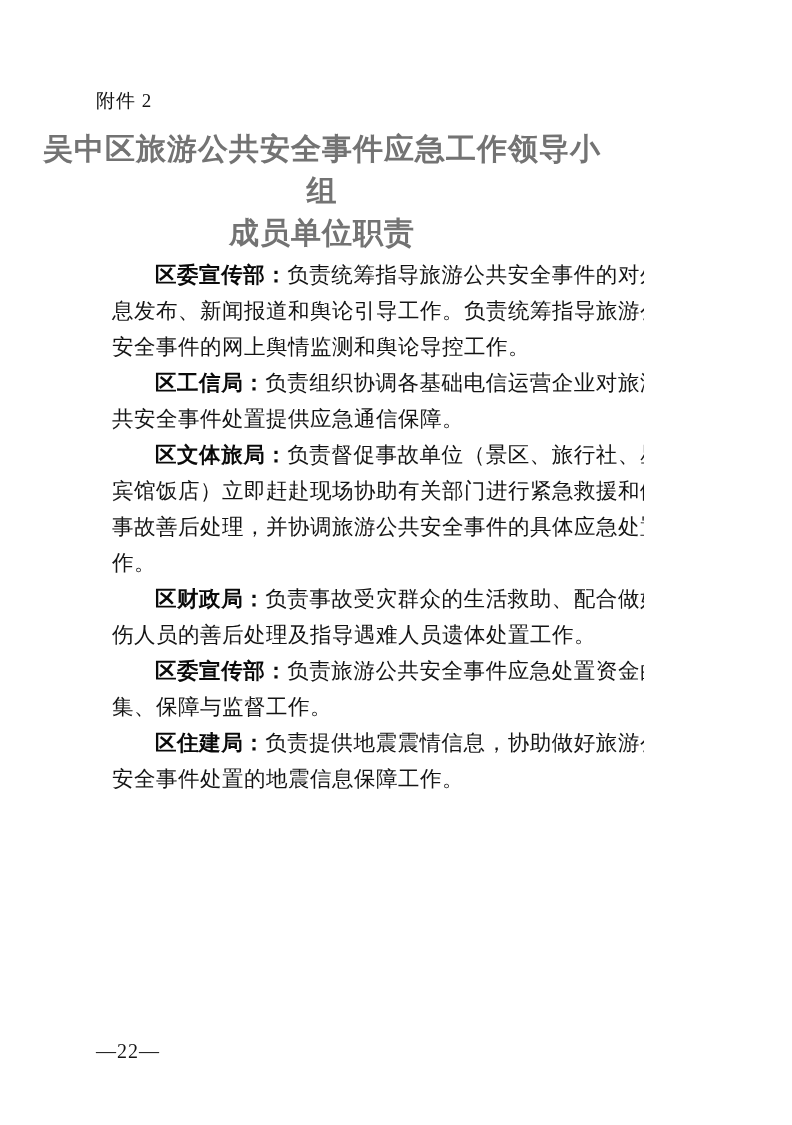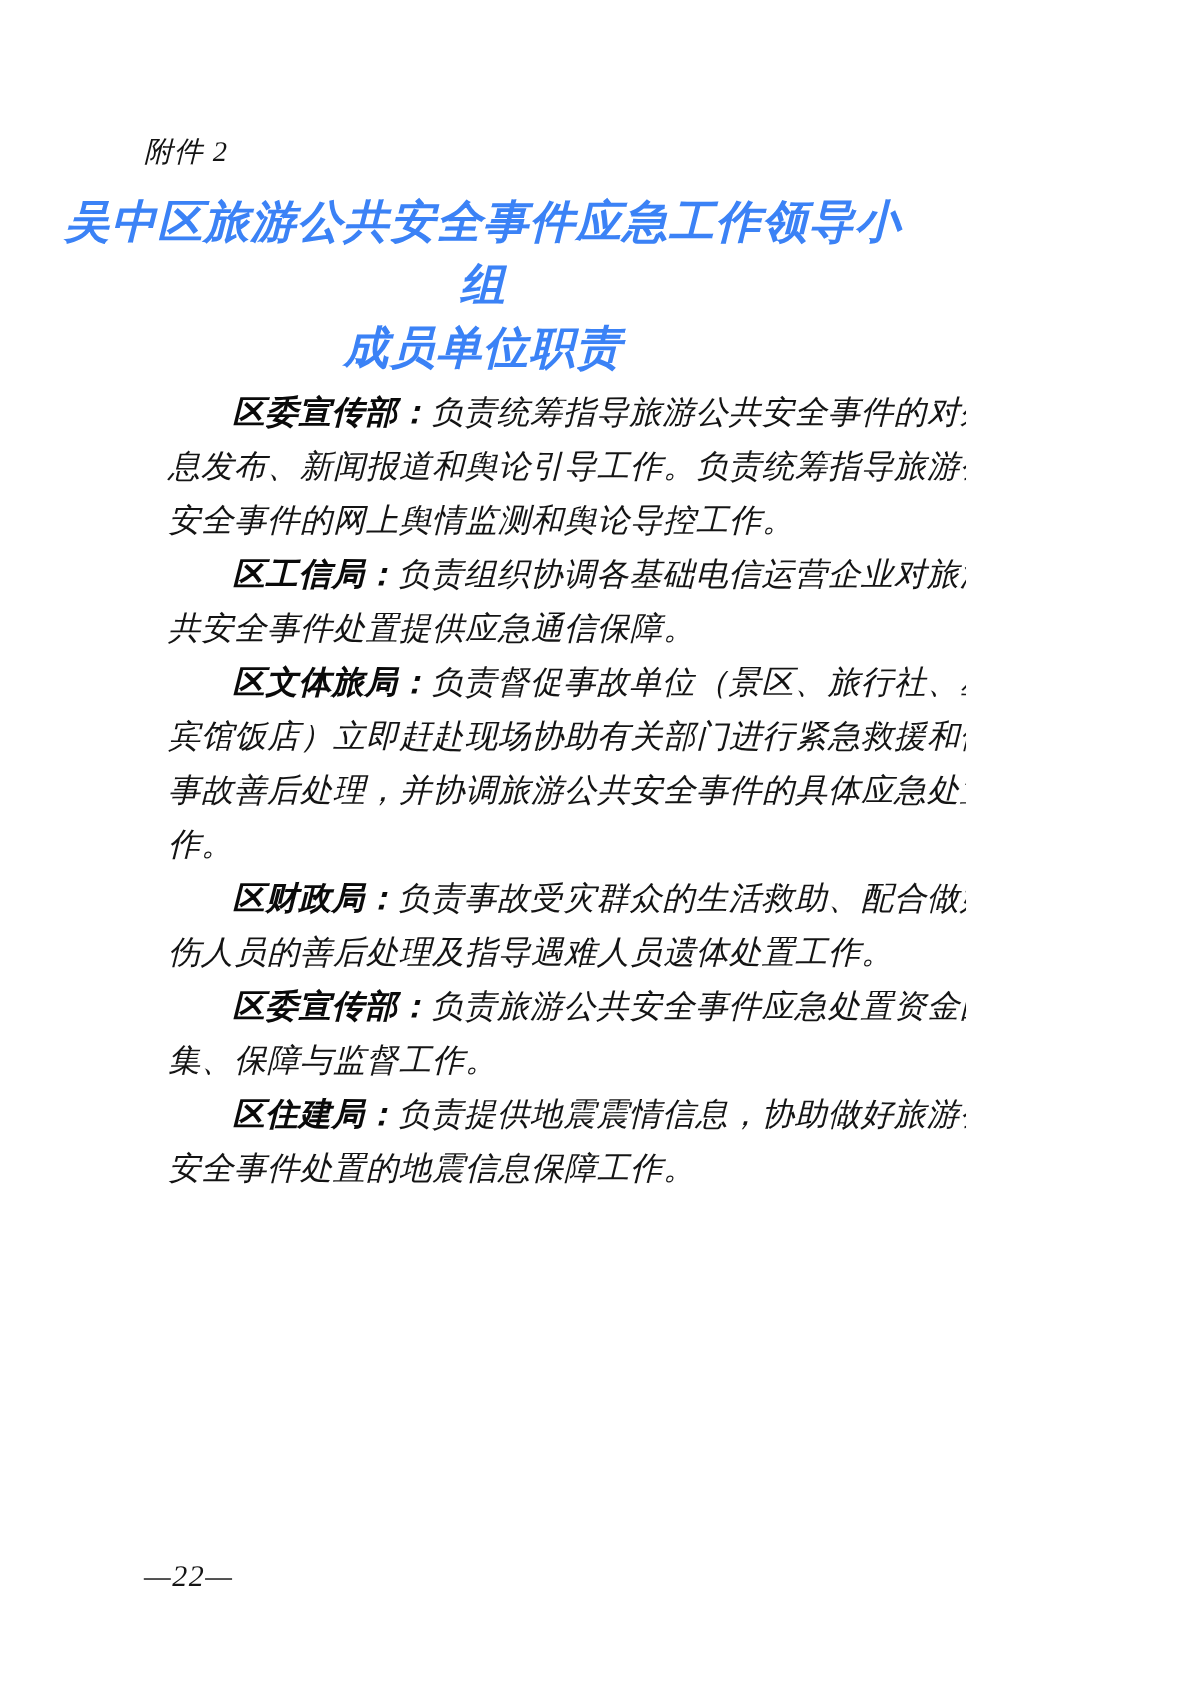--- a/index.html
+++ b/index.html
@@ -4,42 +4,41 @@
 <style>
   html, body { margin: 0; padding: 0; background: #ffffff; }
   .page {
     position: relative;
     width: 644px;
     height: 1125px;
     background: #ffffff;
     color: #141414;
     font-family: "Liberation Serif", "DejaVu Serif", serif;
     overflow: hidden;
-    font-style: italic;
   }
   .attachment {
     position: absolute;
     top: 88px;
     left: 96px;
     font-size: 19px;
     letter-spacing: 1px;
   }
   .title {
     position: absolute;
     top: 128px;
     left: 40px;
     right: 40px;
     margin: 0;
     text-align: center;
     font-size: 30px;
     font-weight: bold;
     line-height: 42px;
     letter-spacing: 1px;
     font-family: "Liberation Sans", "DejaVu Sans", sans-serif;
-    color: #3b82f6;
+    color: #737373;
   }
   .body {
     position: absolute;
     top: 257px;
     left: 112px;
     width: 572px;
     font-size: 21.5px;
     line-height: 36px;
     text-align: justify;
     text-justify: inter-ideograph;

